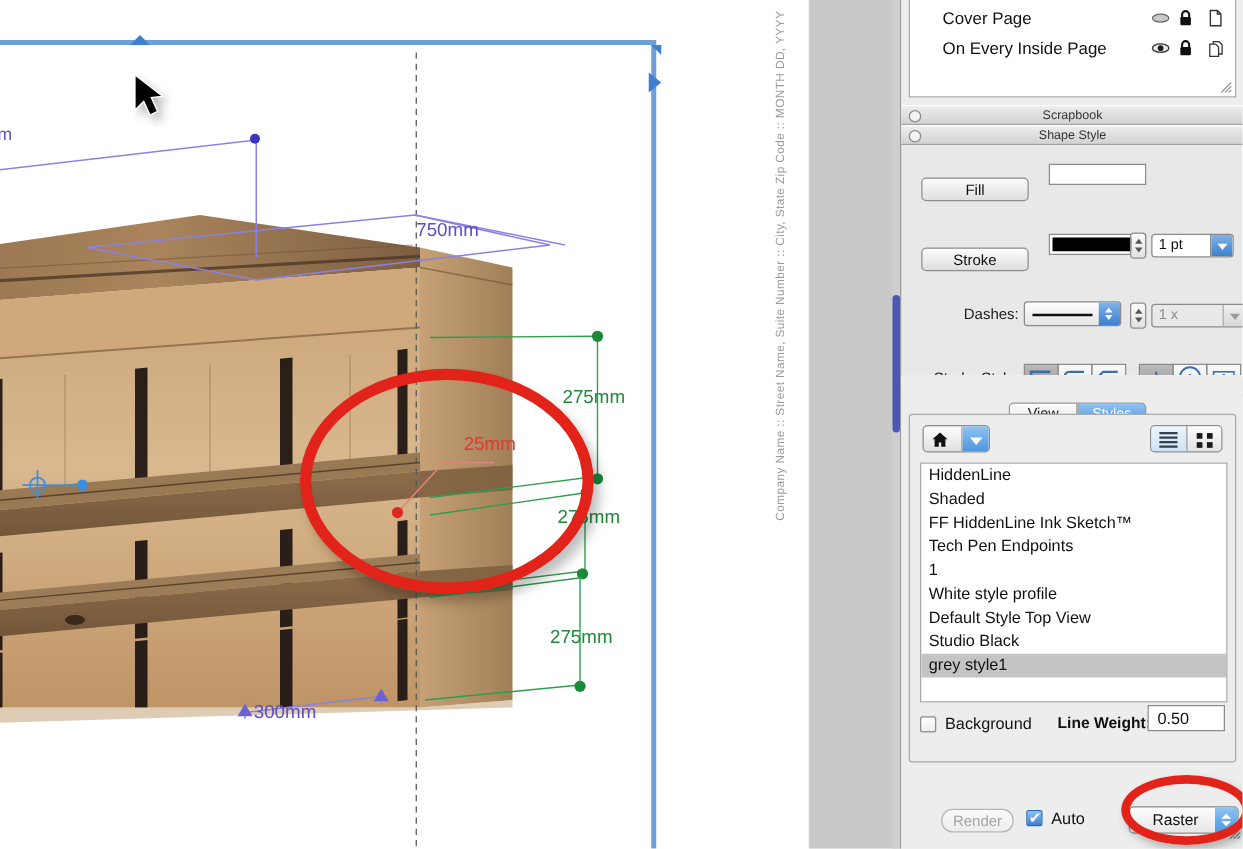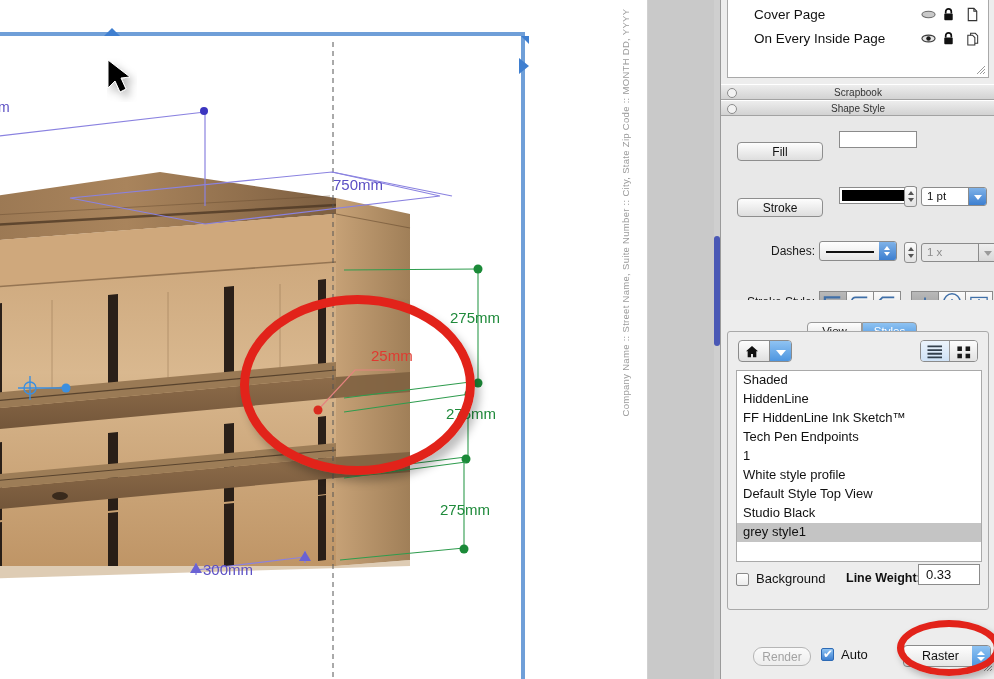--- a/index.html
+++ b/index.html
@@ -522,39 +522,39 @@
                 <rect x="7" y="6" width="5" height="5"></rect>
                   <rect x="16" y="6" width="5" height="5"></rect>
                 <rect x="7" y="14" width="5" height="5"></rect>
                   <rect x="16" y="14" width="5" height="5"></rect>
               </g>
             </svg>
           </div>
         </div>
 
         <div id="stylelist">
+          <div class="style-row">HiddenLine</div>
           <div class="style-row">Shaded</div>
-          <div class="style-row">HiddenLine</div>
           <div class="style-row">FF HiddenLine Ink Sketch™</div>
           <div class="style-row">Tech Pen Endpoints</div>
           <div class="style-row"> 1</div>
           <div class="style-row">White style profile</div>
           <div class="style-row">Default Style Top View</div>
           <div class="style-row">Studio Black</div>
           <div class="style-row sel">grey style1</div>
         </div>
 
         <div id="bgrow">
           <span class="chk" style="left:0;top:3px;"></span>
           <span style="position:absolute;left:20px;top:1px;font-size:13px;color:#111;">Background</span>
           <span style="position:absolute;left:110px;top:1px;font-size:12.5px;color:#111;font-weight:bold;">Line Weight:</span>
         </div>
 
         <div id="lwfield">
-          <span>0.33</span>
+          <span>0.50</span>
         </div>
       </div>
 
       <div id="renderrow">
         <div id="renderbtn">Render</div>
         <span class="chk on" id="autochk"></span>
         <span id="autolbl">Auto</span>
         <div id="rasterpop">
           <span class="val">Raster</span>
           <span class="updown"></span>

